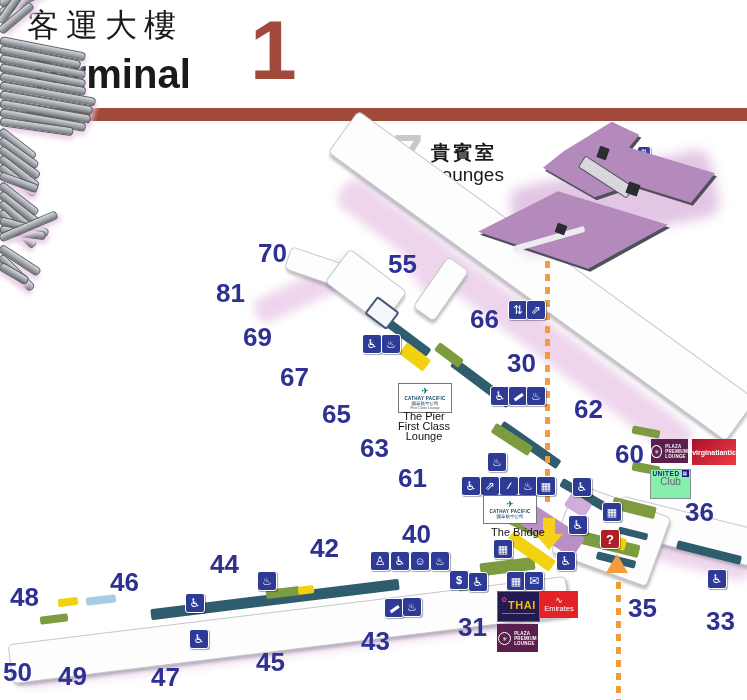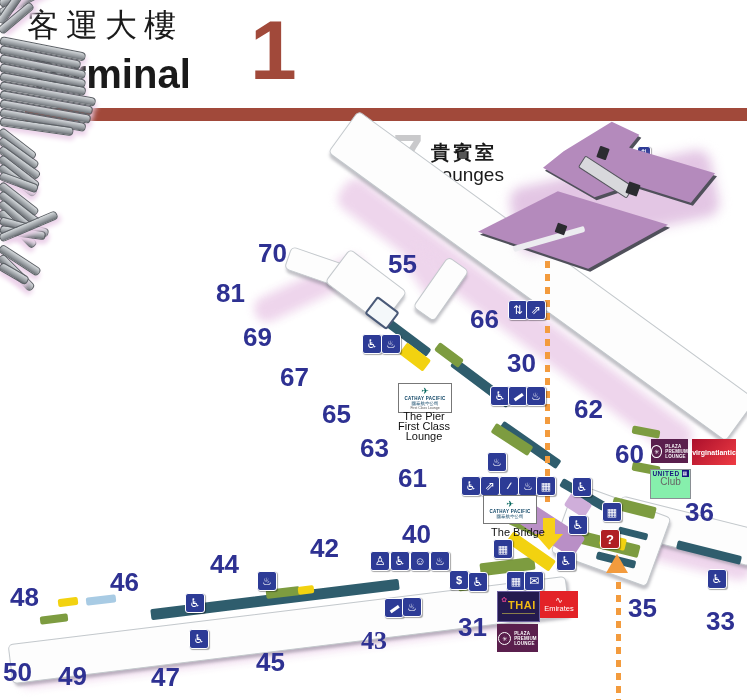--- a/index.html
+++ b/index.html
@@ -195,21 +195,21 @@
       <div class="gate" style="left: 685px; top: 499px;">36</div>
       <div class="gate" style="left: 402px; top: 521px;">40</div>
       <div class="gate" style="left: 310px; top: 535px;">42</div>
       <div class="gate" style="left: 210px; top: 551px;">44</div>
       <div class="gate" style="left: 110px; top: 569px;">46</div>
       <div class="gate" style="left: 10px; top: 584px;">48</div>
       <div class="gate" style="left: 3px; top: 659px;">50</div>
       <div class="gate" style="left: 58px; top: 663px;">49</div>
       <div class="gate" style="left: 151px; top: 664px;">47</div>
       <div class="gate" style="left: 256px; top: 649px;">45</div>
-      <div class="gate" style="left: 361px; top: 628px; font-family: Liberation Serif, serif;">43</div>
+      <div class="gate" style="left: 361px; top: 628px;">43</div>
       <div class="gate" style="left: 458px; top: 614px;">31</div>
       <div class="gate" style="left: 628px; top: 595px;">35</div>
       <div class="gate" style="left: 706px; top: 608px;">33</div>
       <div class="ic lift" style="left: 508px; top: 300px;"></div>
       <div class="ic escalator" style="left: 526px; top: 300px;"></div>
       <div class="ic wheelchair" style="left: 362px; top: 334px;"></div>
       <div class="ic fountain" style="left: 381px; top: 334px;"></div>
       <div class="ic wheelchair" style="left: 490px; top: 386px;"></div>
       <div class="ic smoking" style="left: 508px; top: 386px;"></div>
       <div class="ic fountain" style="left: 526px; top: 386px;"></div>

